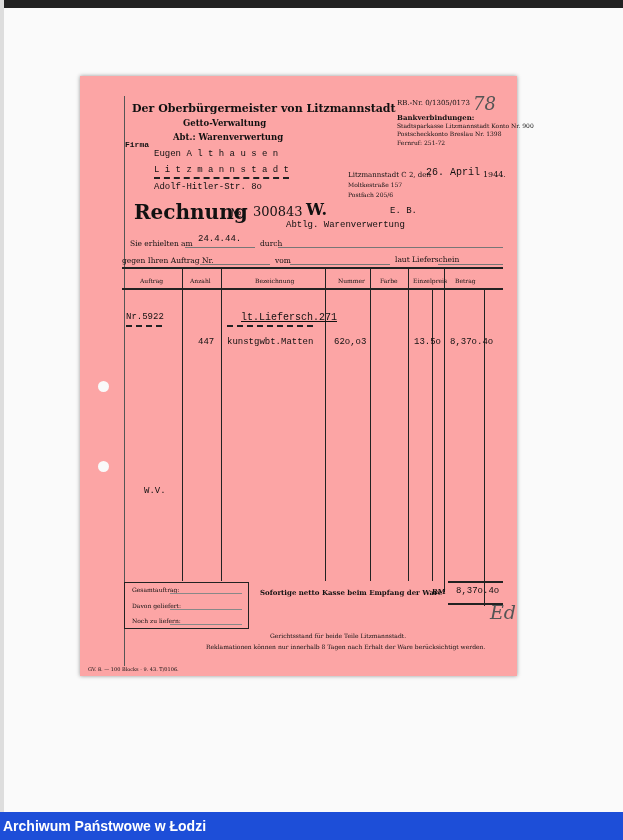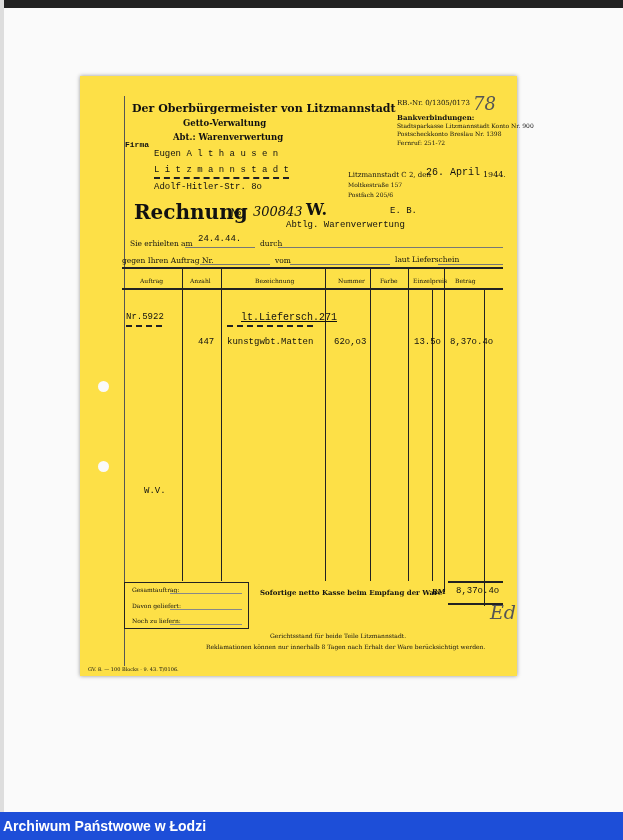--- a/index.html
+++ b/index.html
@@ -1,20 +1,20 @@
 <!DOCTYPE html>
 <html><head>
 <meta charset="utf-8">
 <style>
   html,body{margin:0;padding:0;}
   body{width:623px;height:840px;position:relative;overflow:hidden;background:#000;font-family:"DejaVu Serif",serif;}
   .frame{position:absolute;left:0;top:0;width:623px;height:812px;background:#fafafa;}
   .frame-top{position:absolute;left:0;top:0;width:623px;height:8px;background:#222;}
   .frame-left{position:absolute;left:0;top:0;width:4px;height:812px;background:#ddd;}
-  .paper{position:absolute;left:80px;top:76px;width:437px;height:600px;background:#fde047;box-shadow:0 0 4px rgba(0,0,0,.4);}
+  .paper{position:absolute;left:80px;top:76px;width:437px;height:600px;background:#fca5a5;box-shadow:0 0 4px rgba(0,0,0,.4);}
   .margin-line{position:absolute;left:44px;top:20px;width:1px;height:570px;background:#555;}
   .hole{position:absolute;left:18px;width:11px;height:11px;border-radius:50%;background:#fafafa;}
   .t{position:absolute;color:#111;white-space:nowrap;}
   .bl{font-family:"DejaVu Serif",serif;font-weight:bold;}
   .mono{font-family:"Liberation Mono",monospace;}
   .small{font-size:7px;font-family:"DejaVu Serif",serif;}
   .hline{position:absolute;height:1px;background:#333;}
   .vline{position:absolute;width:1px;background:#222;}
   .dash{position:absolute;height:2px;border-top:2px dashed #222;}
   .counter{position:absolute;left:254px;top:720px;width:369px;height:86px;background:#000;}
@@ -53,21 +53,21 @@
     <div class="t small" style="left:317px;top:63px;font-size:6px;">Fernruf: 251-72</div>
 
     <div class="t small" style="left:268px;top:95px;">Litzmannstadt C 2, den</div>
     <div class="t mono" style="left:346px;top:91px;font-size:10px;">26. April</div>
     <div class="t small" style="left:403px;top:94px;font-size:8px;">1944.</div>
     <div class="t small" style="left:268px;top:105px;font-size:6px;">Moltkestraße 157</div>
     <div class="t small" style="left:268px;top:115px;font-size:6px;">Postfach 205/6</div>
 
     <div class="t bl" style="left:54px;top:124px;font-size:20px;">Rechnung</div>
     <div class="t" style="left:150px;top:130px;font-size:12px;">№</div>
-    <div class="t" style="left:173px;top:128px;font-size:13px;font-style:italic;">300843</div>
+    <div class="t" style="left:173px;top:128px;font-size:13px;">300843</div>
     <div class="t bl" style="left:226px;top:124px;font-size:16px;">W.</div>
     <div class="t mono" style="left:310px;top:130px;font-size:9px;">E.  B.</div>
 
     <div class="t small" style="left:50px;top:163px;font-size:7.5px;">Sie erhielten am</div>
     <div class="hline" style="left:105px;top:171px;width:70px;background:#777;"></div>
     <div class="t mono" style="left:118px;top:158px;font-size:9px;">24.4.44.</div>
     <div class="t small" style="left:180px;top:163px;font-size:7.5px;">durch</div>
     <div class="hline" style="left:198px;top:171px;width:225px;background:#777;"></div>
     <div class="t mono" style="left:206px;top:144px;font-size:9px;">Abtlg.  Warenverwertung</div>
 

